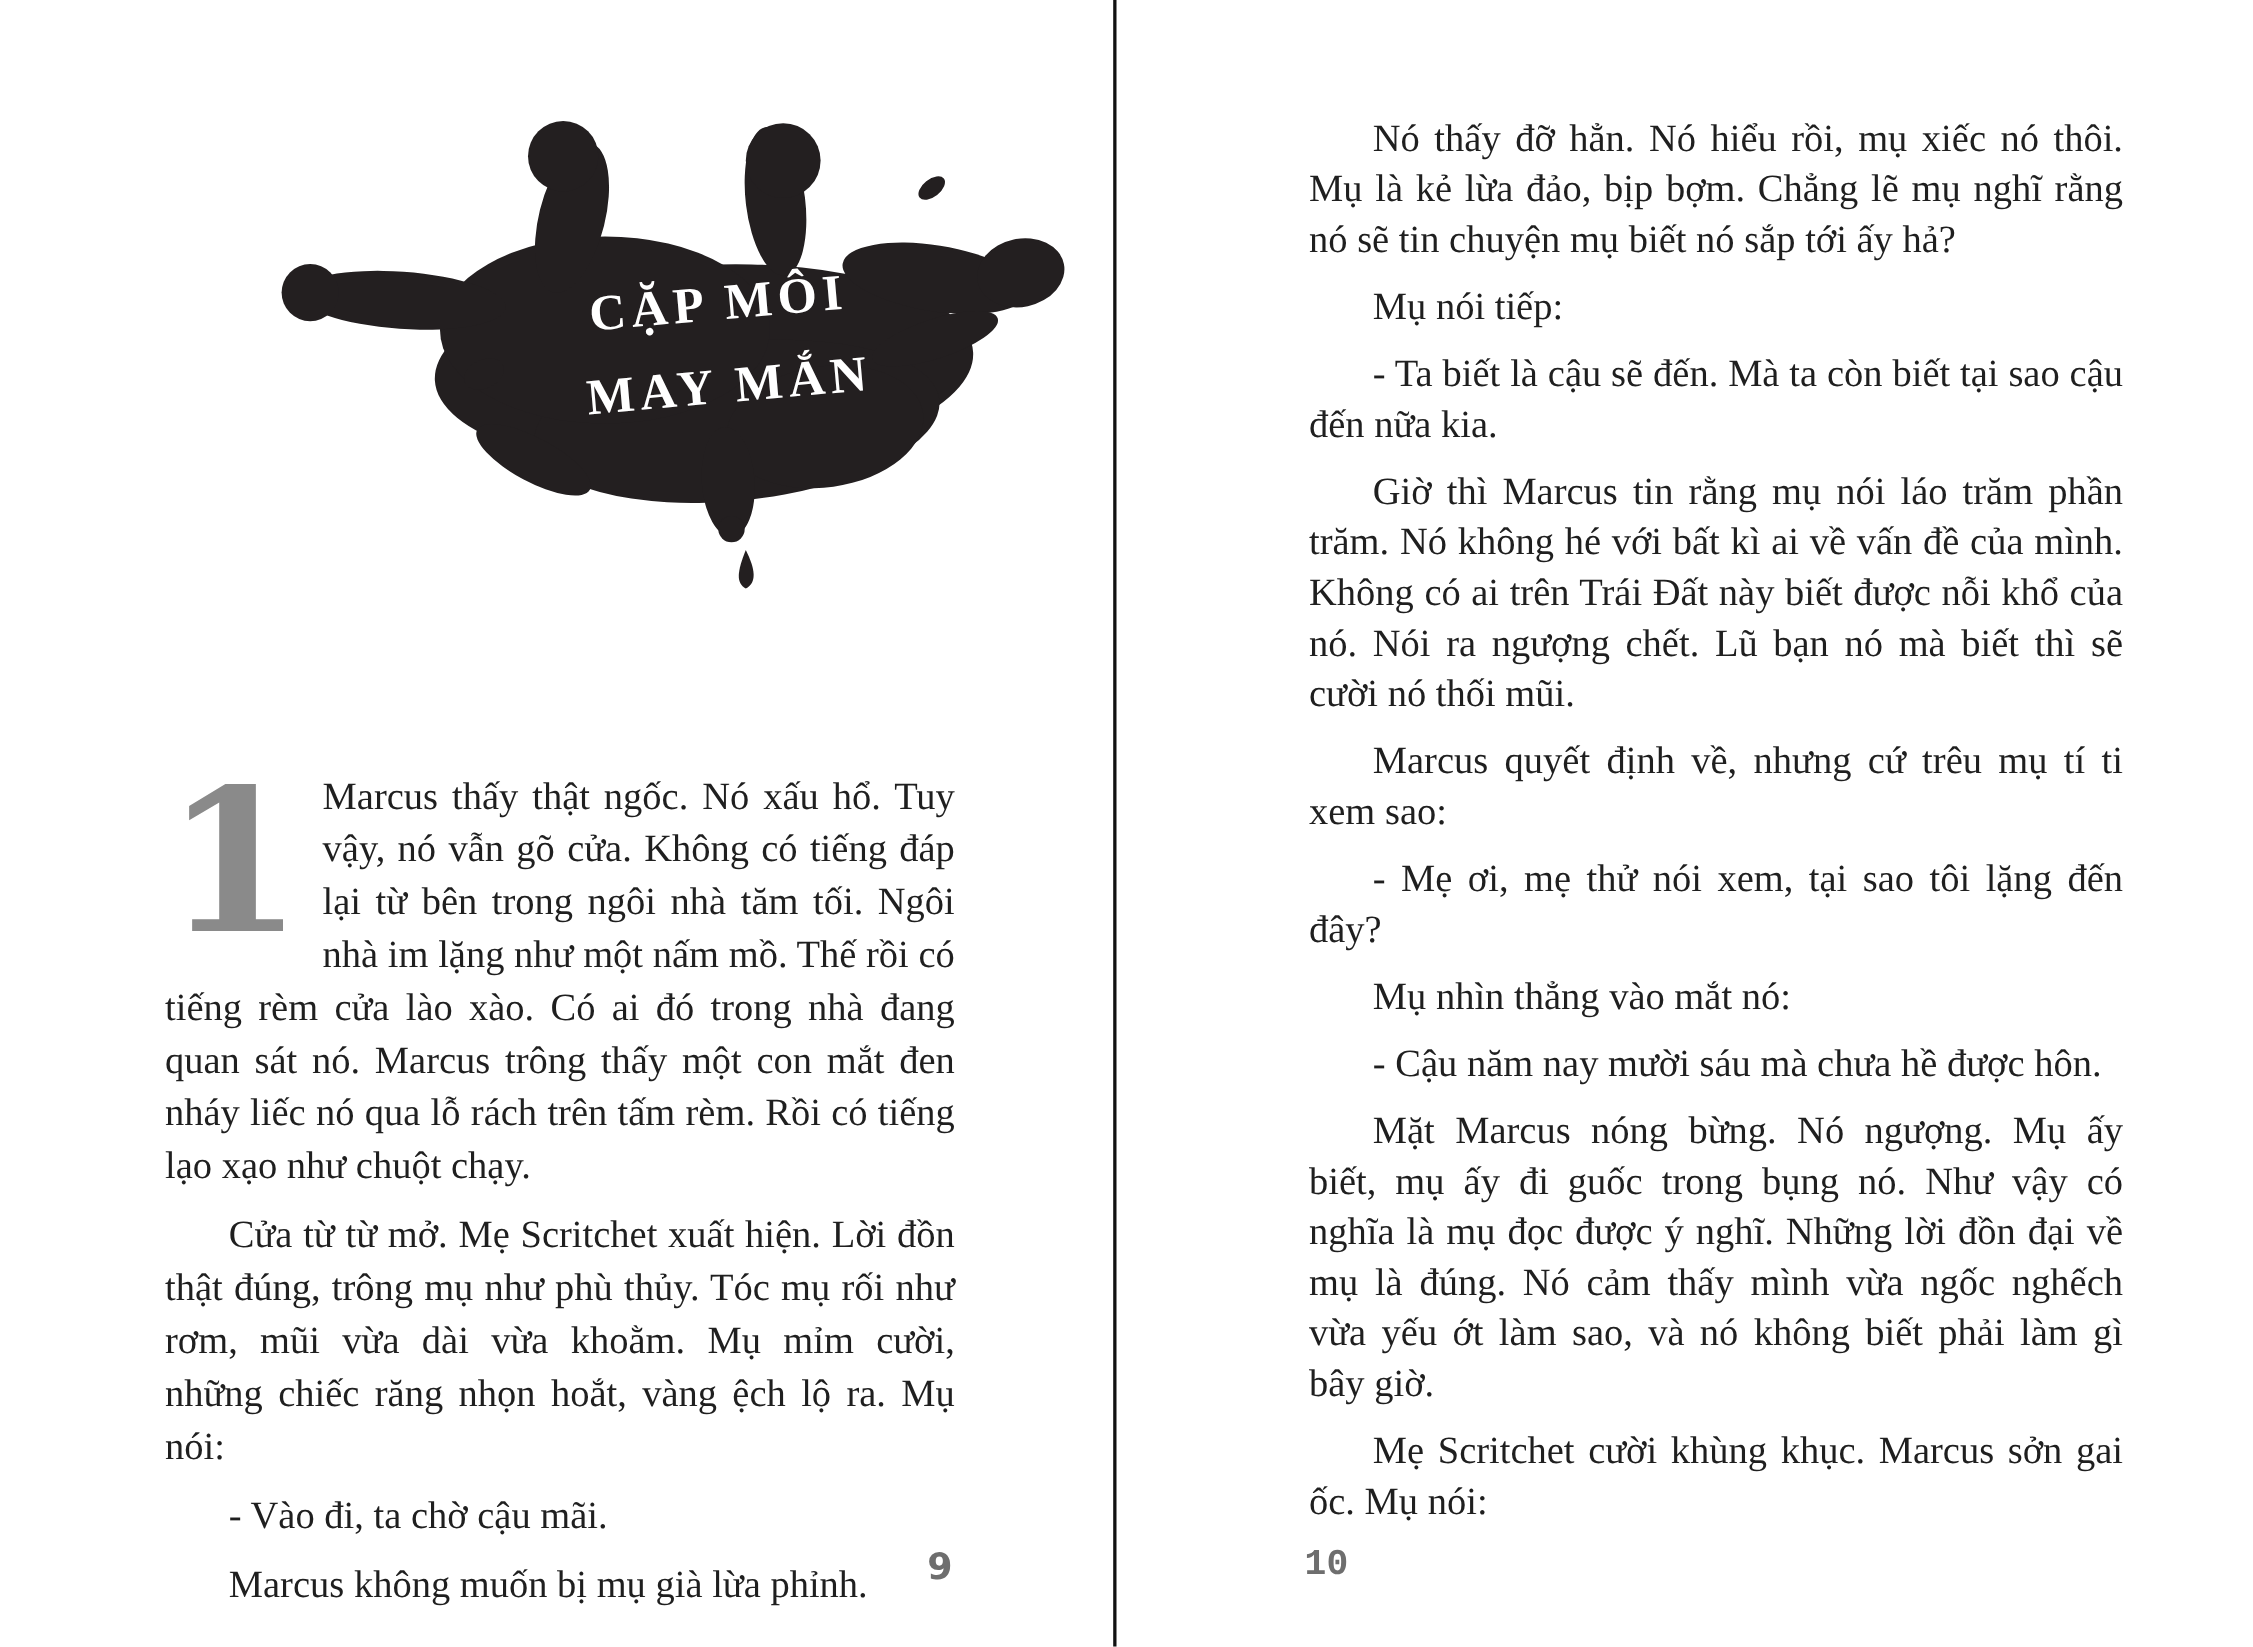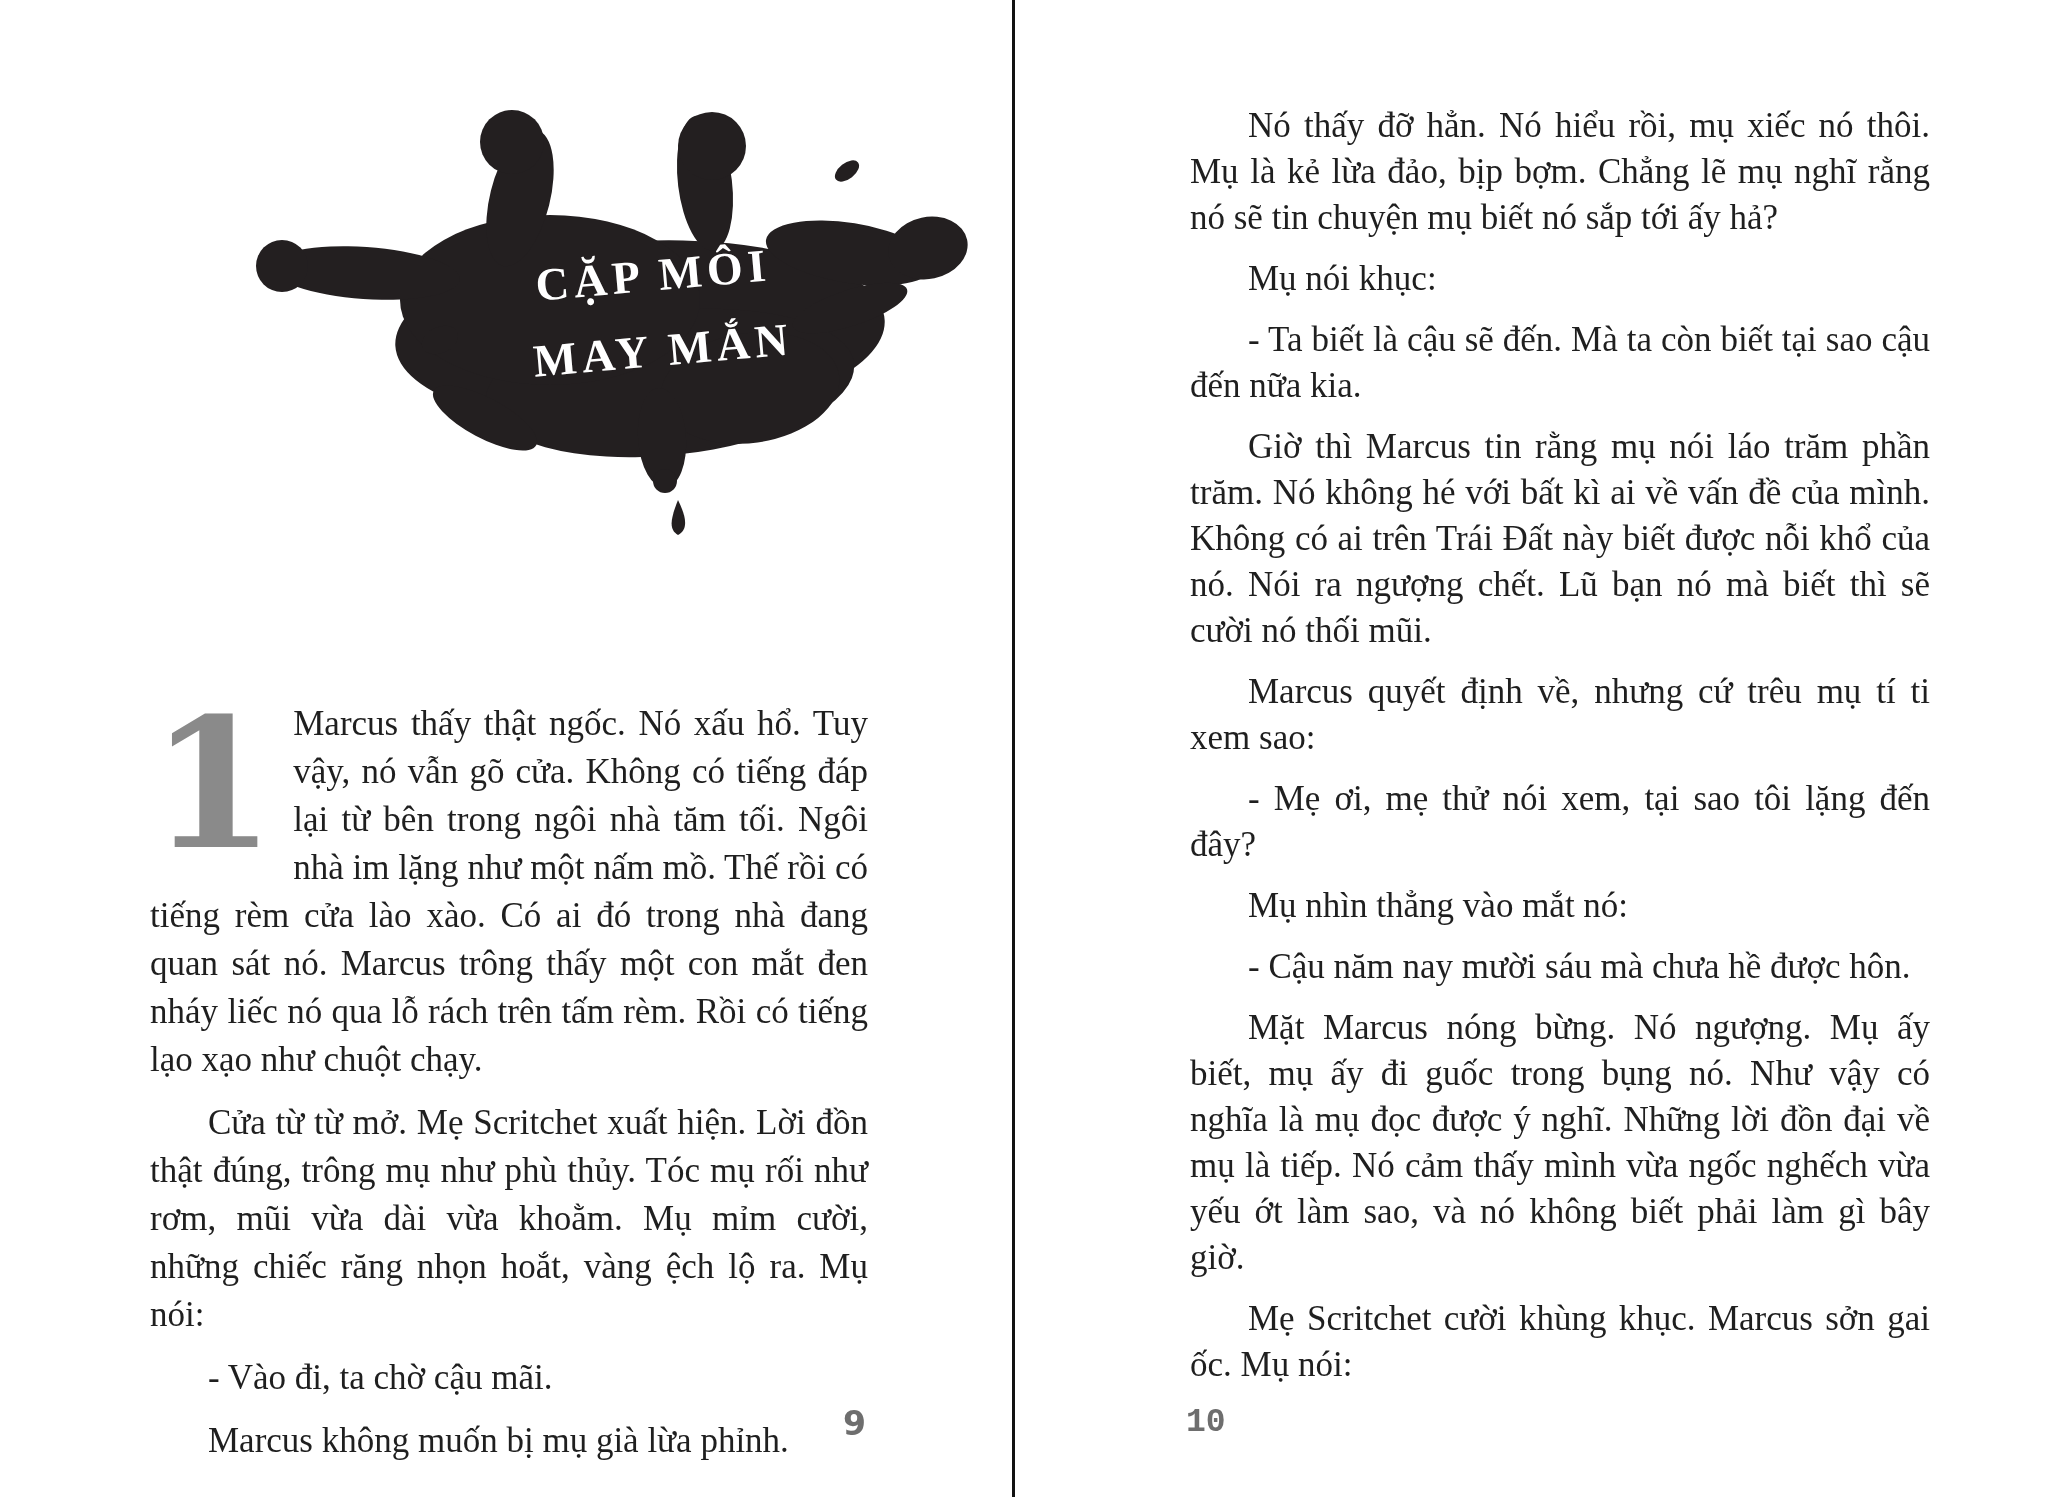--- a/index.html
+++ b/index.html
@@ -136,27 +136,27 @@
     </div>
 
     <div class="pagenum pagenum-left">9</div>
   </div>
 
   <div class="divider"></div>
 
   <div>
     <div class="textcol right-col">
       <p class="bp">Nó thấy đỡ hẳn. Nó hiểu rồi, mụ xiếc nó thôi. Mụ là kẻ lừa đảo, bịp bợm. Chẳng lẽ mụ nghĩ rằng nó sẽ tin chuyện mụ biết nó sắp tới ấy hả?</p>
-      <p class="bp">Mụ nói khục:</p>
+      <p class="bp">Mụ nói tiếp:</p>
       <p class="bp">- Ta biết là cậu sẽ đến. Mà ta còn biết tại sao cậu đến nữa kia.</p>
       <p class="bp">Giờ thì Marcus tin rằng mụ nói láo trăm phần trăm. Nó không hé với bất kì ai về vấn đề của mình. Không có ai trên Trái Đất này biết được nỗi khổ của nó. Nói ra ngượng chết. Lũ bạn nó mà biết thì sẽ cười nó thối mũi.</p>
       <p class="bp">Marcus quyết định về, nhưng cứ trêu mụ tí ti xem sao:</p>
       <p class="bp">- Mẹ ơi, mẹ thử nói xem, tại sao tôi lặng đến đây?</p>
       <p class="bp">Mụ nhìn thẳng vào mắt nó:</p>
       <p class="bp">- Cậu năm nay mười sáu mà chưa hề được hôn.</p>
-      <p class="bp">Mặt Marcus nóng bừng. Nó ngượng. Mụ ấy biết, mụ ấy đi guốc trong bụng nó. Như vậy có nghĩa là mụ đọc được ý nghĩ. Những lời đồn đại về mụ là tiếp. Nó cảm thấy mình vừa ngốc nghếch vừa yếu ớt làm sao, và nó không biết phải làm gì bây giờ.</p>
+      <p class="bp">Mặt Marcus nóng bừng. Nó ngượng. Mụ ấy biết, mụ ấy đi guốc trong bụng nó. Như vậy có nghĩa là mụ đọc được ý nghĩ. Những lời đồn đại về mụ là đúng. Nó cảm thấy mình vừa ngốc nghếch vừa yếu ớt làm sao, và nó không biết phải làm gì bây giờ.</p>
       <p class="bp">Mẹ Scritchet cười khùng khục. Marcus sởn gai ốc. Mụ nói:</p>
     </div>
 
     <div class="pagenum pagenum-right">10</div>
   </div>
 
 </div>
 
 </body></html>

